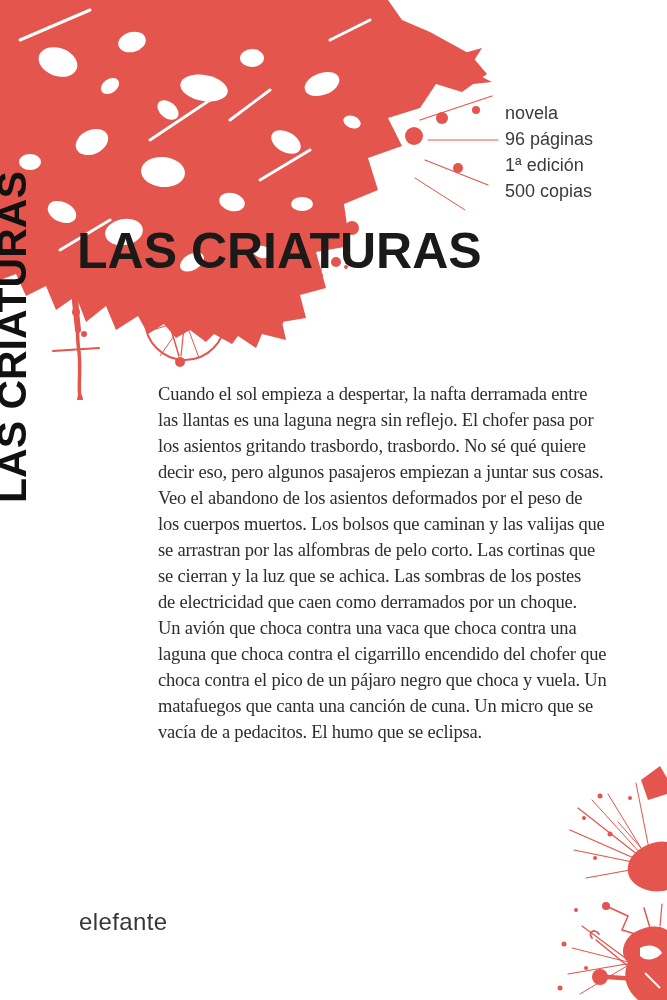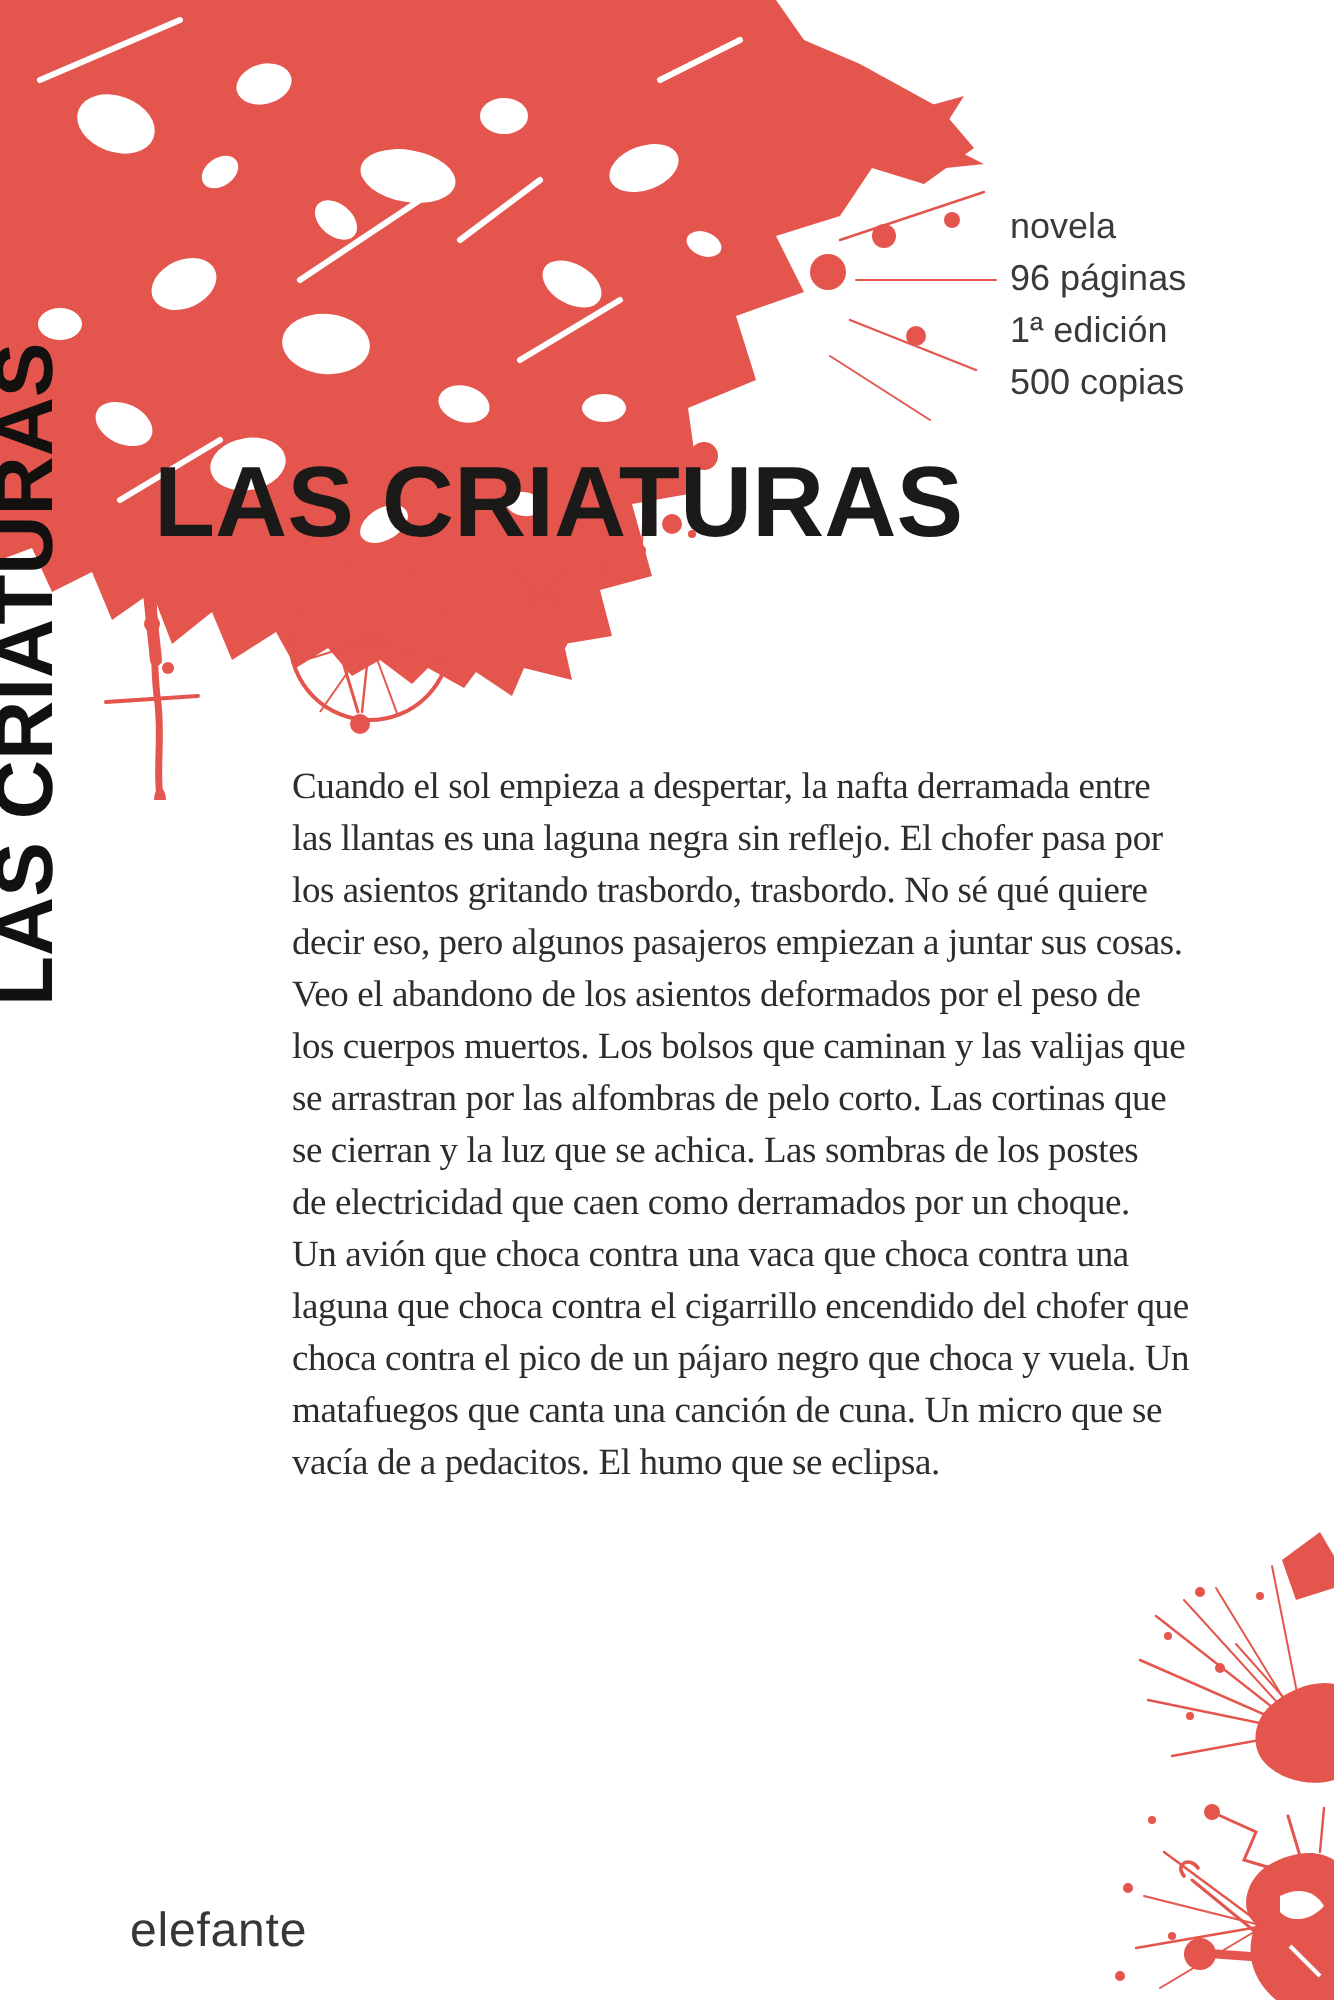--- a/index.html
+++ b/index.html
@@ -37,30 +37,30 @@
     position:absolute;left:77px;top:226px;z-index:3;margin:0;
     font-size:50px;line-height:1;font-weight:700;
     letter-spacing:0;color:var(--ink);white-space:nowrap;
   }
   .author{
     position:absolute;right:107px;top:291px;z-index:3;
     font-size:34px;line-height:1;font-weight:700;
     color:#222020;white-space:nowrap;
   }
   .synopsis{
-    position:absolute;left:146px;top:381px;z-index:3;margin:0;
+    position:absolute;left:158px;top:381px;z-index:3;margin:0;
     width:480px;
     font-family:"Liberation Serif",serif;
     font-size:18.5px;line-height:26px;letter-spacing:-0.2px;
     color:var(--body);white-space:pre-line;
   }
   .publisher{
-    position:absolute;left:65px;top:909px;z-index:3;
+    position:absolute;left:79px;top:909px;z-index:3;
     font-size:24px;line-height:1.1;font-weight:400;
-    letter-spacing:0.4px;color:#373737;margin-top:44px;
+    letter-spacing:0.4px;color:#373737;
   }
 </style>
 </head>
 <body>
 
 <div class="page">
 
   <svg class="art-tl" width="500" height="400" viewBox="0 0 500 400" aria-hidden="true">
     <path fill="currentColor" d="M0,0 L388,0 L402,20 L430,32 L470,54 L487,74 L462,92 L436,84 L420,108
       L388,118 L402,146 L368,158 L378,190 L344,204 L350,246 L316,252 L326,288 L300,295 L306,318

